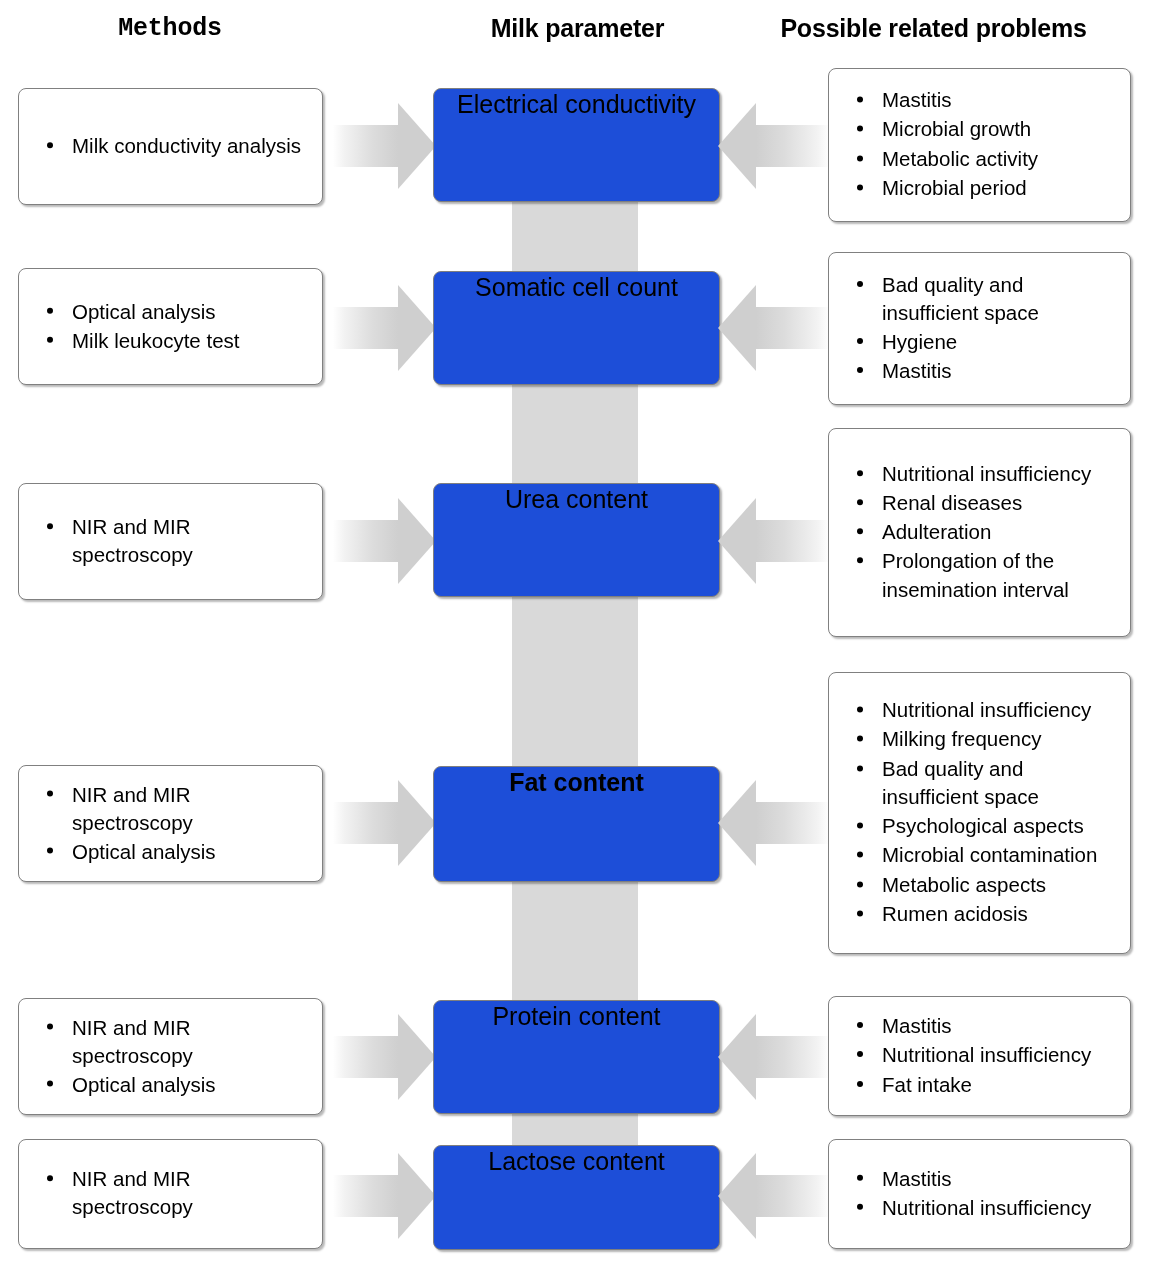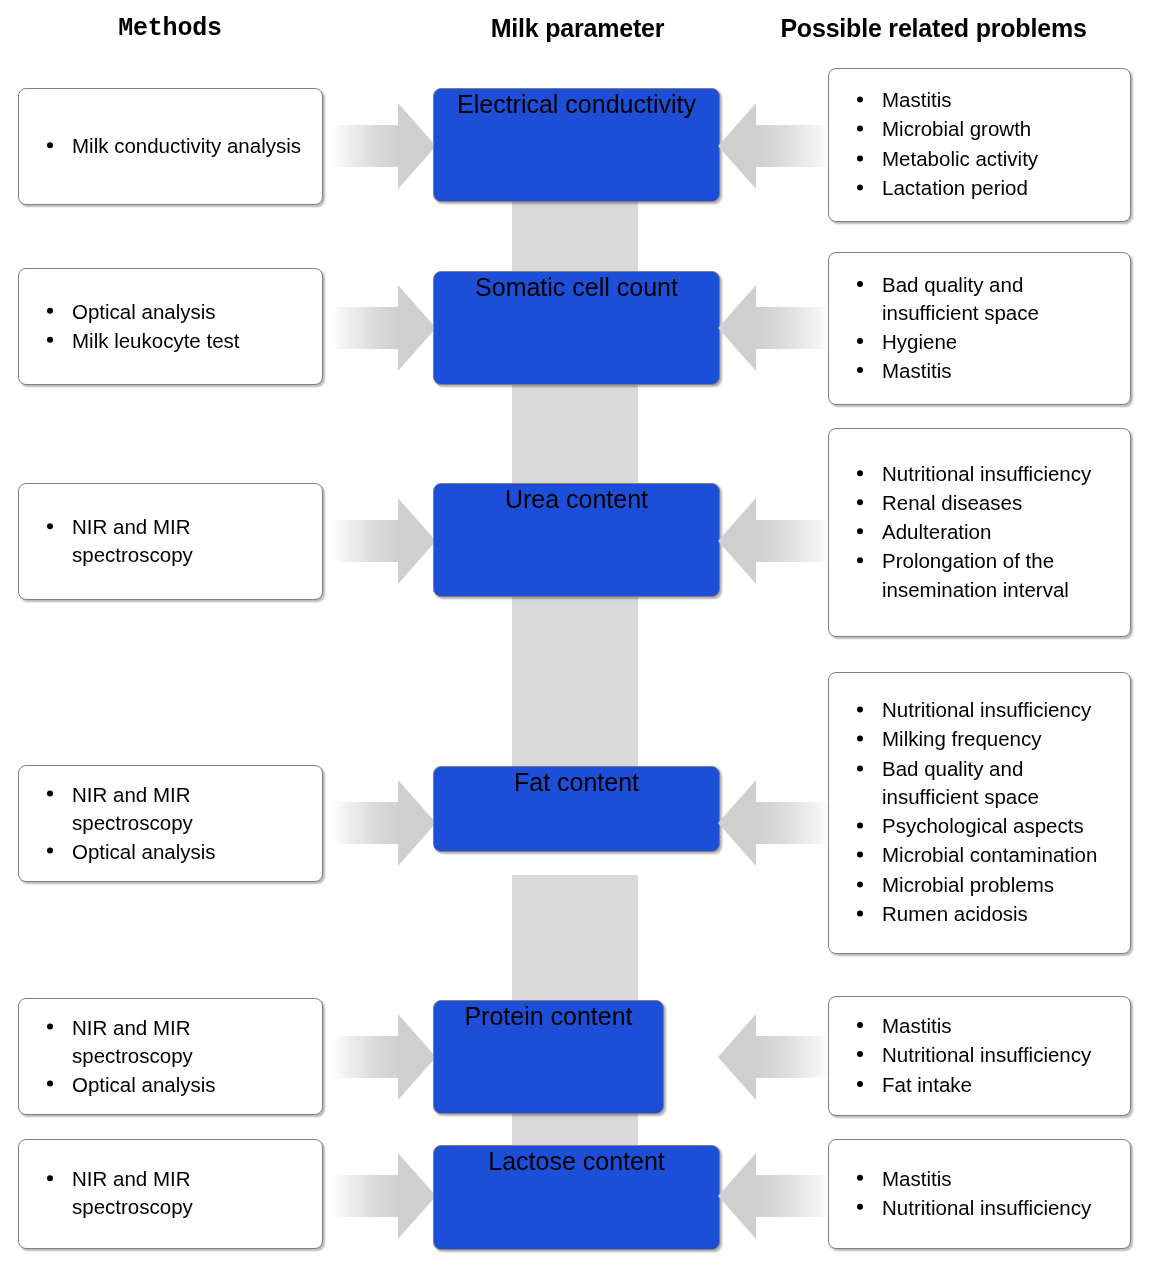--- a/index.html
+++ b/index.html
@@ -165,21 +165,21 @@
   </div>
   <div class="arrow left" style="left:718px; top:103px; width:112px;">
     <div class="shaft"></div>
     <div class="head"></div>
   </div>
   <div class="box side-box" style="left:828px; top:68px; width:303px; height:154px;">
     <ul class="bullets">
       <li><span class="dot"></span><span>Mastitis</span></li>
       <li><span class="dot"></span><span>Microbial growth</span></li>
       <li><span class="dot"></span><span>Metabolic activity</span></li>
-      <li><span class="dot"></span><span>Lactation period</span></li>
+      <li><span class="dot"></span><span>Microbial period</span></li>
     </ul>
   </div>
 
   <div class="box side-box" style="left:18px; top:268px; width:305px; height:117px;">
     <ul class="bullets">
       <li><span class="dot"></span><span>Optical analysis</span></li>
       <li><span class="dot"></span><span>Milk leukocyte test</span></li>
     </ul>
   </div>
   <div class="arrow right" style="left:333px; top:285px; width:103px;">
@@ -229,50 +229,50 @@
   <div class="box side-box" style="left:18px; top:765px; width:305px; height:117px;">
     <ul class="bullets">
       <li><span class="dot"></span><span>NIR and MIR spectroscopy</span></li>
       <li><span class="dot"></span><span>Optical analysis</span></li>
     </ul>
   </div>
   <div class="arrow right" style="left:333px; top:780px; width:103px;">
     <div class="shaft"></div>
     <div class="head"></div>
   </div>
-  <div class="box center-box" style="left:433px; top:766px; width:287px; height:86px;">
+  <div class="box center-box" style="left:433px; top:766px; width:287px; height:116px;font-weight:bold;">
     <div class="center-label">Fat content</div>
   </div>
   <div class="arrow left" style="left:718px; top:780px; width:112px;">
     <div class="shaft"></div>
     <div class="head"></div>
   </div>
   <div class="box side-box" style="left:828px; top:672px; width:303px; height:282px;">
     <ul class="bullets">
       <li><span class="dot"></span><span>Nutritional insufficiency</span></li>
       <li><span class="dot"></span><span>Milking frequency</span></li>
       <li><span class="dot"></span><span>Bad quality and insufficient space</span></li>
       <li><span class="dot"></span><span>Psychological aspects</span></li>
       <li><span class="dot"></span><span>Microbial contamination</span></li>
-      <li><span class="dot"></span><span>Microbial problems</span></li>
+      <li><span class="dot"></span><span>Metabolic aspects</span></li>
       <li><span class="dot"></span><span>Rumen acidosis</span></li>
     </ul>
   </div>
 
   <div class="box side-box" style="left:18px; top:998px; width:305px; height:117px;">
     <ul class="bullets">
       <li><span class="dot"></span><span>NIR and MIR spectroscopy</span></li>
       <li><span class="dot"></span><span>Optical analysis</span></li>
     </ul>
   </div>
   <div class="arrow right" style="left:333px; top:1014px; width:103px;">
     <div class="shaft"></div>
     <div class="head"></div>
   </div>
-  <div class="box center-box" style="left:433px; top:1000px; width:231px; height:114px;">
+  <div class="box center-box" style="left:433px; top:1000px; width:287px; height:114px;">
     <div class="center-label">Protein content</div>
   </div>
   <div class="arrow left" style="left:718px; top:1014px; width:112px;">
     <div class="shaft"></div>
     <div class="head"></div>
   </div>
   <div class="box side-box" style="left:828px; top:996px; width:303px; height:120px;">
     <ul class="bullets">
       <li><span class="dot"></span><span>Mastitis</span></li>
       <li><span class="dot"></span><span>Nutritional insufficiency</span></li>

